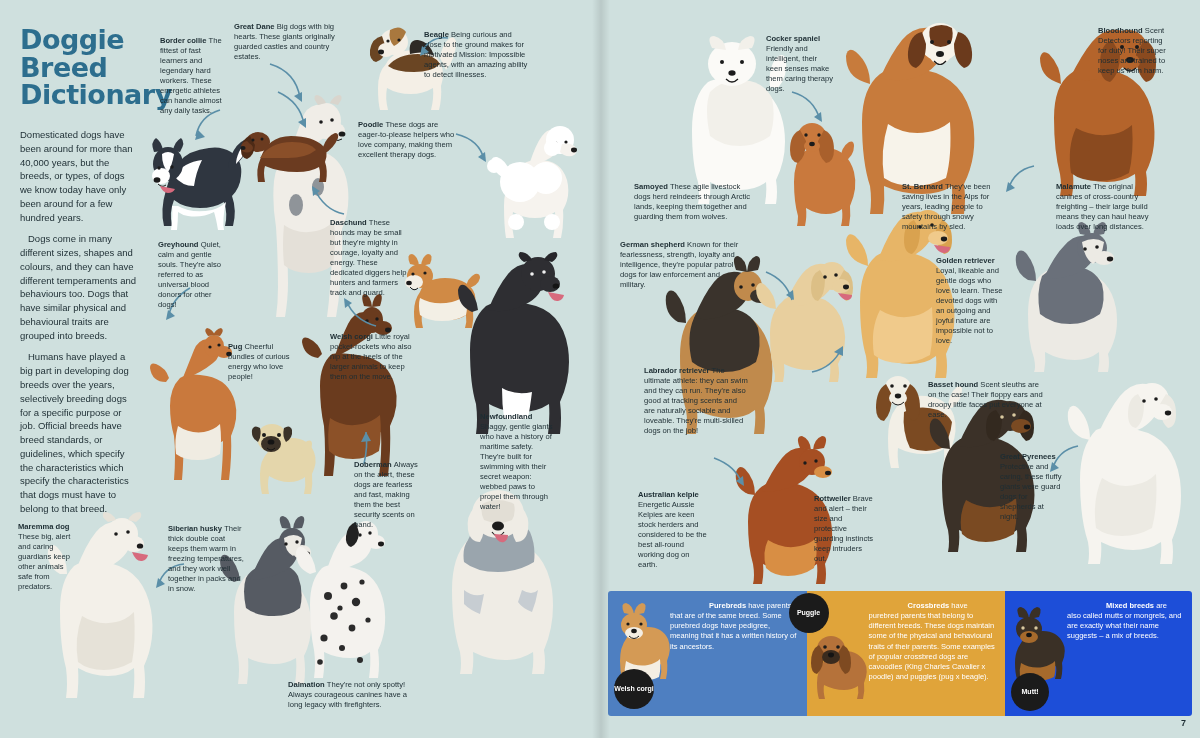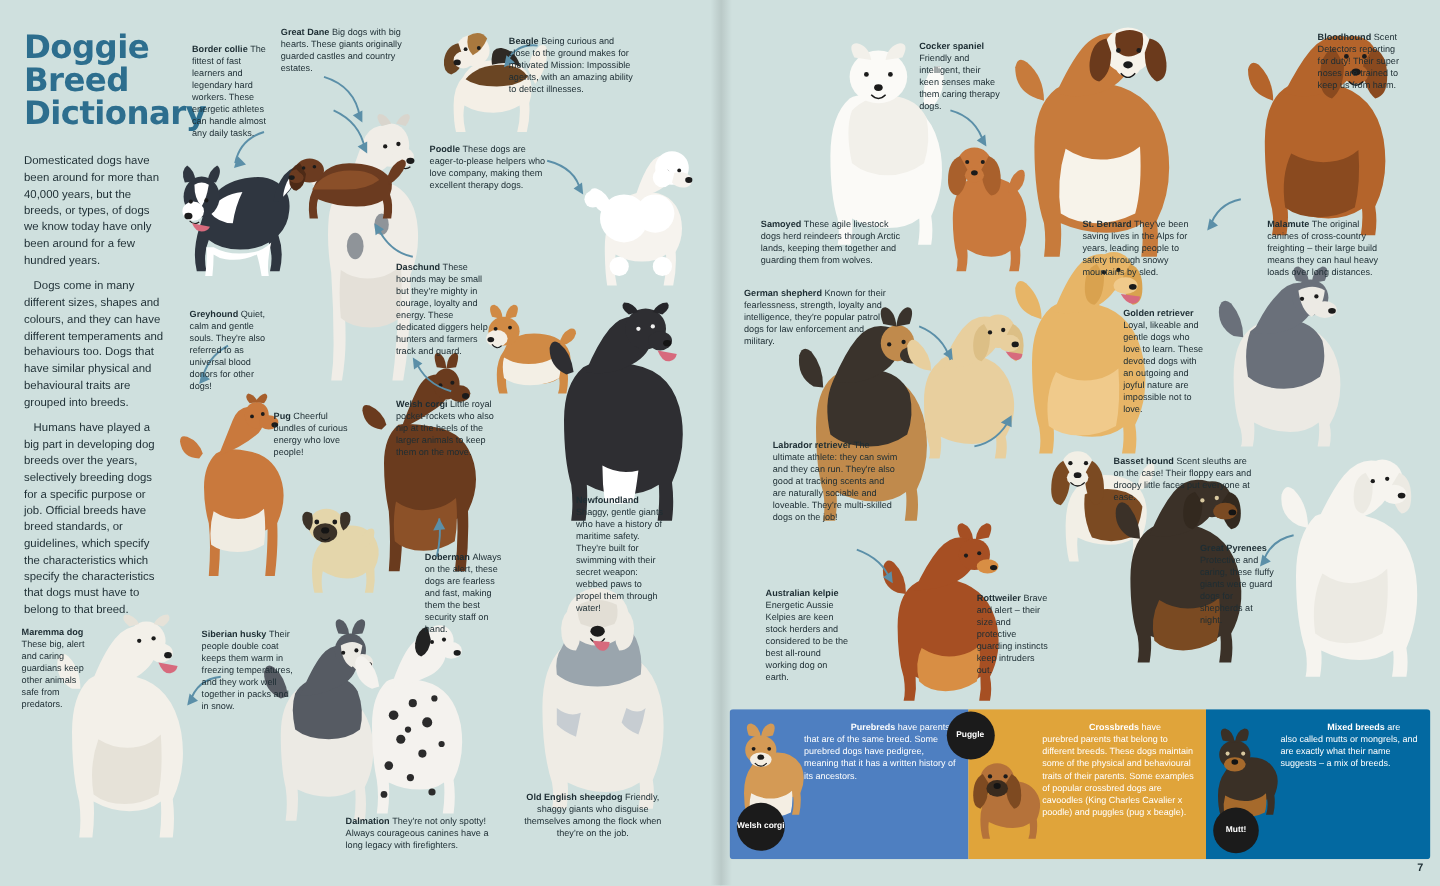--- a/index.html
+++ b/index.html
@@ -64,21 +64,21 @@
   .panels{
     position:absolute;left:608px;top:591px;width:584px;height:125px;
     display:flex;
     border-radius:3px;
     overflow:hidden;
   }
   .panel{position:relative;padding:10px 10px 10px 62px;box-sizing:border-box;}
   .panel .ptxt{font-size:7.5px;line-height:1.35;color:#ffffff;}
   .panel.purebreds{width:34%;background:#4e7fc1;}
   .panel.crossbreds{width:34%;background:#e0a43a;}
-  .panel.mixed{width:32%;background:#0369a1;}
+  .panel.mixed{width:32%;background:#1d4ed8;}
   .panel .ptxt b{font-weight:bold;padding-left:39px;}
 
   .badge{
     position:absolute;
     border-radius:50%;
     background:#1b1b1b;
     color:#fff;
     display:flex;align-items:center;justify-content:center;
     text-align:center;
     font-size:7px;line-height:1.1;font-weight:bold;
@@ -663,21 +663,21 @@
   <div class="entry" style="left:358px;top:120px;width:104px;">
     <b>Poodle </b>
     <span>These dogs are eager-to-please helpers who love company, making them excellent therapy dogs.</span>
   </div>
 
   <div class="entry" style="left:330px;top:218px;width:78px;">
     <b>Daschund </b>
     <span>These hounds may be small but they're mighty in courage, loyalty and energy. These dedicated diggers help hunters and farmers track and guard.</span>
   </div>
 
-  <div class="entry" style="left:158px;top:240px;width:68px;margin-top:17px;">
+  <div class="entry" style="left:158px;top:240px;width:68px;">
     <b>Greyhound </b>
     <span>Quiet, calm and gentle souls. They're also referred to as universal blood donors for other dogs!</span>
   </div>
 
   <div class="entry" style="left:330px;top:332px;width:90px;">
     <b>Welsh corgi </b>
     <span>Little royal pocket-rockets who also nip at the heels of the larger animals to keep them on the move.</span>
   </div>
 
   <div class="entry" style="left:228px;top:342px;width:62px;">
@@ -685,42 +685,38 @@
     <span>Cheerful bundles of curious energy who love people!</span>
   </div>
 
   <div class="entry" style="left:480px;top:412px;width:76px;">
     <b>Newfoundland </b>
     <span>Shaggy, gentle giants who have a history of maritime safety. They're built for swimming with their secret weapon: webbed paws to propel them through water!</span>
   </div>
 
   <div class="entry" style="left:354px;top:460px;width:72px;">
     <b>Doberman </b>
-    <span>Always on the alert, these dogs are fearless and fast, making them the best security staff on hand.</span>
+    <span>Always on the alert, these dogs are fearless and fast, making them the best security scents on hand.</span>
   </div>
 
   <div class="entry" style="left:18px;top:522px;width:62px;">
     <b>Maremma dog </b>
     <span>These big, alert and caring guardians keep other animals safe from predators.</span>
   </div>
 
   <div class="entry" style="left:168px;top:524px;width:76px;">
     <b>Siberian husky </b>
-    <span>Their people double coat keeps them warm in freezing temperatures, and they work well together in packs and in snow.</span>
+    <span>Their thick double coat keeps them warm in freezing temperatures, and they work well together in packs and in snow.</span>
   </div>
 
   <div class="entry" style="left:288px;top:680px;width:128px;">
     <b>Dalmation </b>
     <span>They're not only spotty! Always courageous canines have a long legacy with firefighters.</span>
   </div>
 
-  <div class="entry" style="left:436px;top:660px;width:116px;text-align:center;">
-    <b>Old English sheepdog </b>
-    <span>Friendly, shaggy giants who disguise themselves among the flock when they're on the job.</span>
-  </div>
 
   <div class="entry" style="left:766px;top:34px;width:68px;">
     <b>Cocker spaniel </b>
     <span>Friendly and intelligent, their keen senses make them caring therapy dogs.</span>
   </div>
 
   <div class="entry" style="left:1098px;top:26px;width:72px;">
     <b>Bloodhound </b>
     <span>Scent Detectors reporting for duty! Their super noses are trained to keep us from harm.</span>
   </div>

